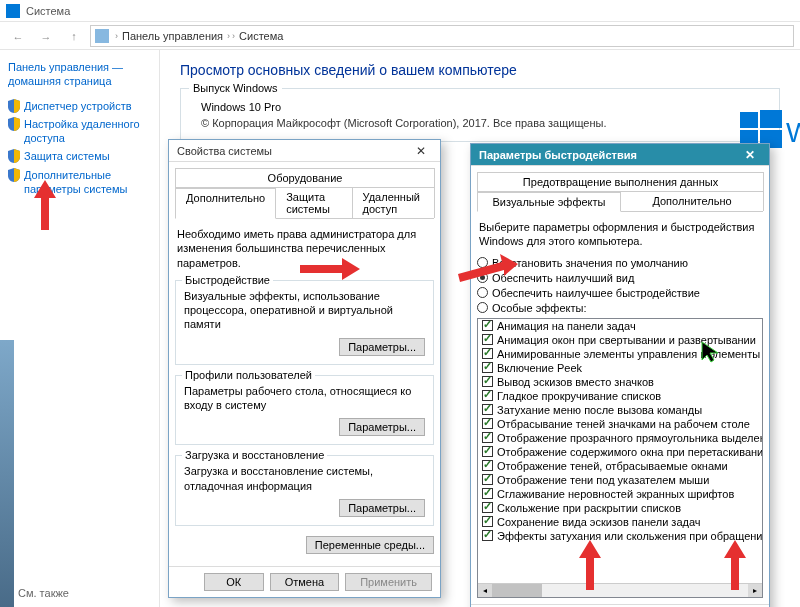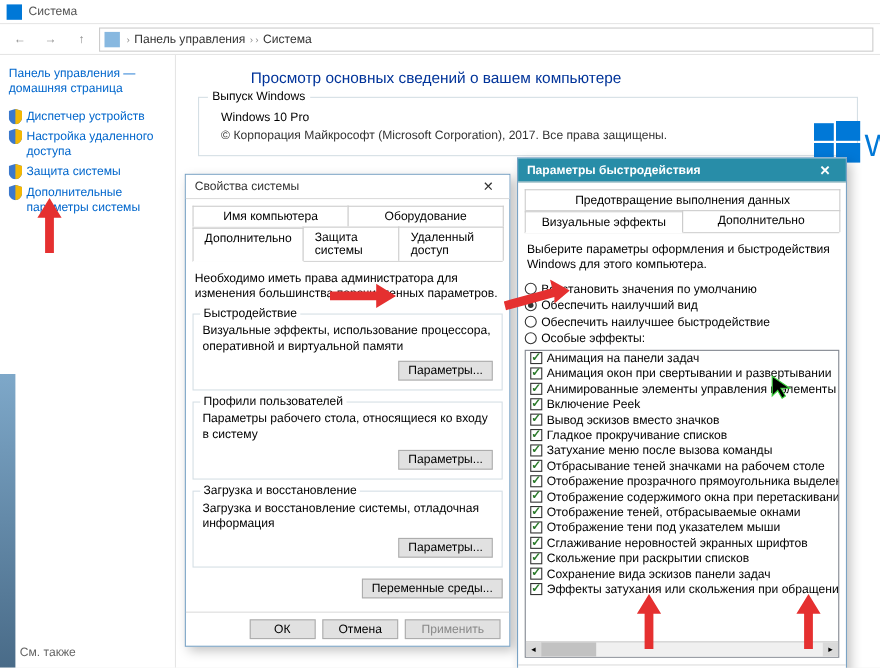--- a/index.html
+++ b/index.html
@@ -19,21 +19,21 @@
 .addr-icon { width: 14px; height: 14px; background: #87b8e0; margin-right: 4px; }
 
 
 .workspace { display: flex; height: calc(100% - 50px); background: #fff; }
 .sidebar { width: 160px; padding: 10px 8px; border-right: 1px solid #e5e5e5; }
 .side-link { color: #0066cc; font-size: 11px; margin: 4px 0; display: flex; align-items: flex-start; gap: 4px; cursor: pointer; line-height: 1.3; }
 .shield { width: 12px; height: 14px; flex-shrink: 0; position: relative; }
 .shield svg { display: block; }
 .cp-home { color: #0066cc; font-size: 11px; line-height: 1.3; margin-bottom: 10px; }
 .main-area { flex: 1; padding: 12px 20px; position: relative; }
-.page-head { color: #003399; font-size: 14px; margin-bottom: 10px; margin-left: 48px; }
+.page-head { color: #003399; font-size: 14px; margin-bottom: 10px; }
 .fieldset { border: 1px solid #d5dfe5; padding: 8px 10px; position: relative; margin-top: 6px; }
 .fieldset-legend { position: absolute; top: -7px; left: 8px; background: #fff; padding: 0 4px; font-size: 11px; color: #000; }
 .product { font-size: 11px; margin: 4px 0 4px 10px; }
 .copyright { font-size: 11px; margin: 4px 0 4px 10px; color: #333; }
 .win-logo { position: absolute; right: 0; top: 58px; width: 60px; height: 40px; overflow: hidden; }
 
 
 .dialog { position: absolute; background: #fff; border: 1px solid #7aa3c5; box-shadow: 4px 4px 10px rgba(0,0,0,.25); }
 .dlg-titlebar { height: 22px; background: #fff; display: flex; align-items: center; justify-content: space-between; padding: 0 4px 0 8px; font-size: 11px; border-bottom: 1px solid #dcdcdc; }
 .dlg-title { color: #333; }
@@ -158,28 +158,27 @@
           </g>
           <text x="46" y="34" font-size="28" fill="#0078d7" font-family="Segoe UI">Wi</text>
         </svg>
     </div>
   </div>
 </div>
 
 <div class="desktop-strip"></div>
 <div class="see-also">См. также</div>
 
-<div class="dialog" style="left:168px; top:158px; width:296px;">
+<div class="dialog" style="left:168px; top:139px; width:273px;">
   <div class="dlg-titlebar">
     <span class="dlg-title">Свойства системы</span>
     <span class="dlg-close">✕</span>
   </div>
   <div class="dlg-body">
     <div class="tabs">
-      <div class="tab" style="flex:1;text-align:center;">Имя компьютера</div>
       <div class="tab" style="flex:1;text-align:center;">Оборудование</div>
     </div>
     <div class="tab-row2">
       <div class="tab active">Дополнительно</div>
       <div class="tab">Защита системы</div>
       <div class="tab">Удаленный доступ</div>
     </div>
     <div class="hint">Необходимо иметь права администратора для изменения большинства перечисленных параметров.</div>
 
     <div class="group clearfix">

